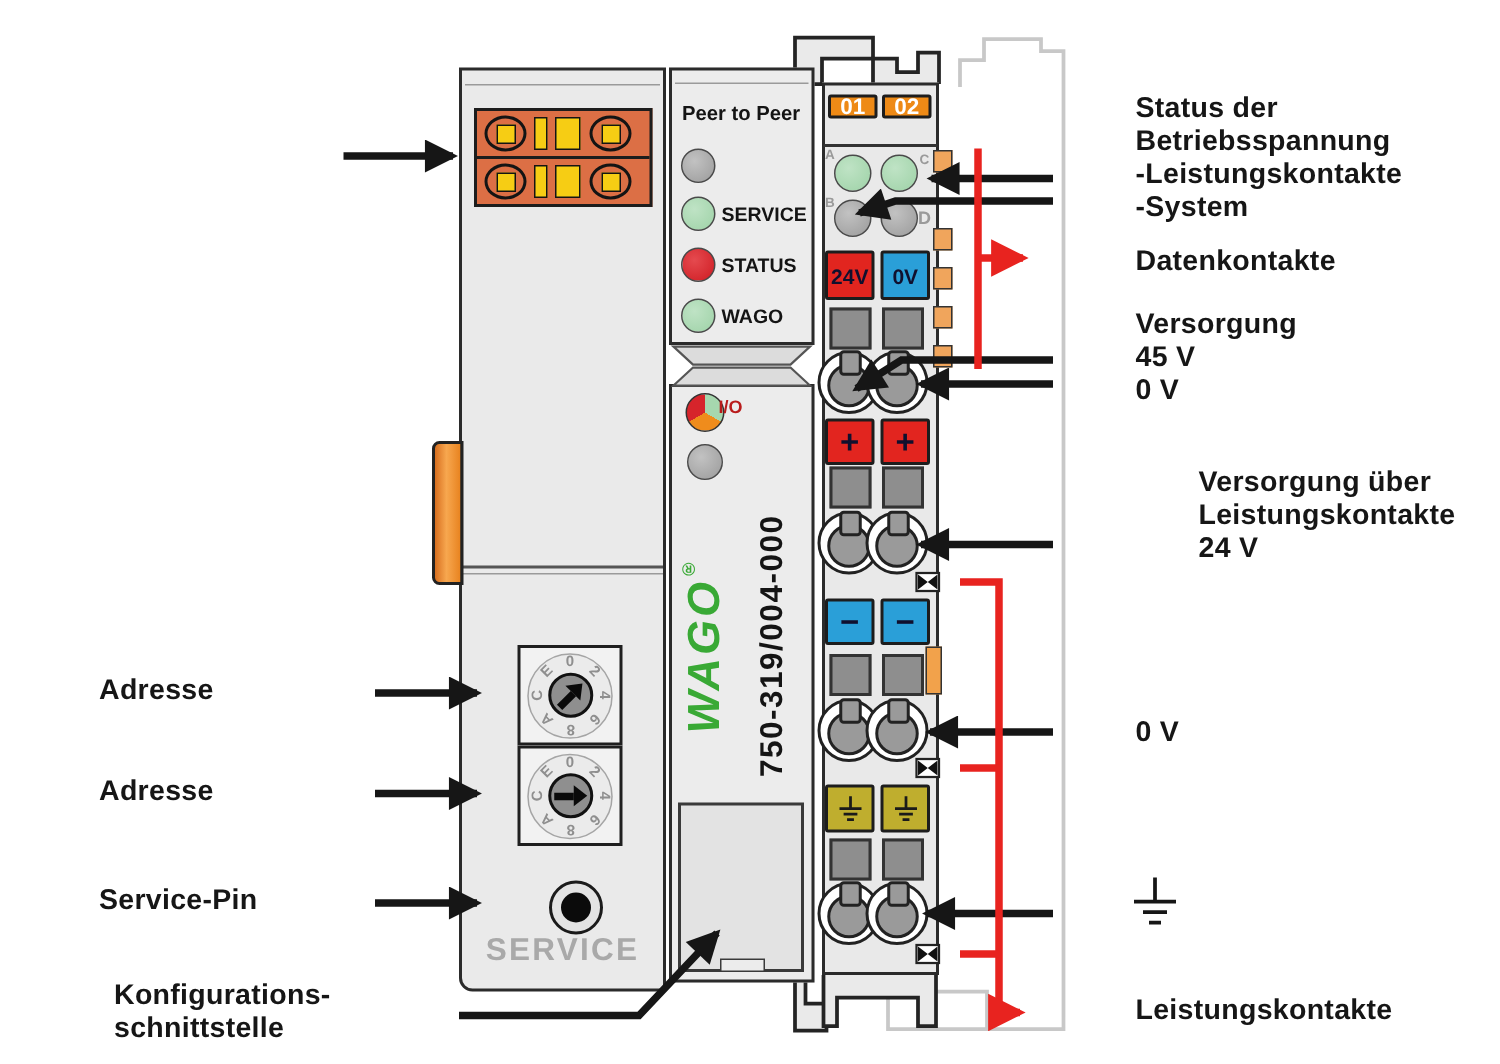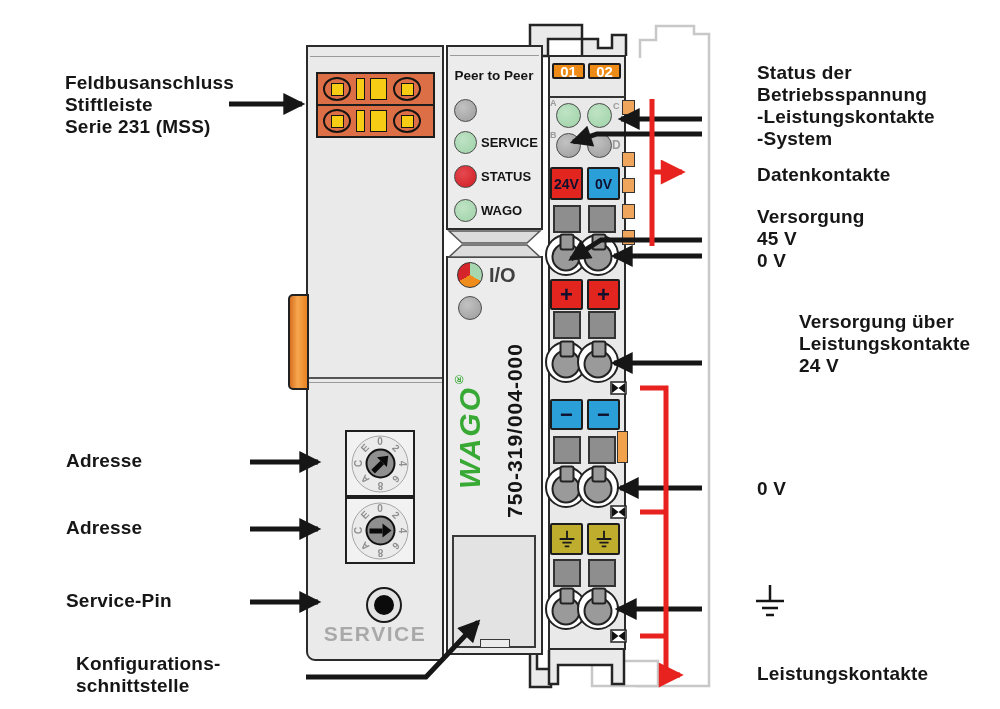--- a/index.html
+++ b/index.html
@@ -31,21 +31,21 @@
   .led.gray{background:radial-gradient(circle at 38% 35%,#c2c2c2,#9b9b9b);}
   .led.green{background:radial-gradient(circle at 38% 35%,#bfe3c5,#9ed2a7);}
   .led.red{background:radial-gradient(circle at 38% 35%,#e54a4f,#cf1b22);}
   .led-label{position:absolute;font-size:13px;font-weight:700;color:#141414;}
   .peer-title{position:absolute;left:448px;top:68px;width:92px;text-align:center;
               font-size:13.5px;font-weight:700;color:#141414;}
   
   .io-ind{position:absolute;left:457px;top:262px;width:26px;height:26px;border-radius:50%;
           border:1.5px solid #333;box-sizing:border-box;
           background:conic-gradient(#a6d7ae 0 120deg,#ef8c1c 120deg 240deg,#d6242b 240deg 360deg);}
-  .io-label{position:absolute;left:489px;top:264px;font-size:20px;font-weight:700;color:#404040;}
+  .io-label{position:absolute;left:479px;top:264px;font-size:12px;font-weight:700;color:#b91c1c;}
   
   .vtext{position:absolute;writing-mode:vertical-rl;transform:rotate(180deg);text-align:center;}
   .wago{left:452px;top:356px;height:148px;width:36px;color:#39a935;font-weight:700;
         font-style:italic;font-size:30px;letter-spacing:2px;}
   .wago sup{font-size:12px;font-style:normal;}
   .model{left:503px;top:320px;height:222px;width:30px;color:#141414;font-weight:700;
          font-size:21px;letter-spacing:1px;}
   
   .rot-box{position:absolute;left:345px;width:70px;height:67px;background:#f2f2f2;
            border:2.5px solid #1f1f1f;box-sizing:border-box;}
@@ -280,23 +280,20 @@
   <div class="clamp-outer" style="left:577px;top:588px;z-index:3;">
       <div class="clamp-inner"></div>
     </div>
 
   <div class="otab" style="top:100px;z-index:3;"></div>
   <div class="otab" style="top:152px;z-index:3;"></div>
   <div class="otab" style="top:178px;z-index:3;"></div>
   <div class="otab" style="top:204px;z-index:3;"></div>
   <div class="otab" style="top:230px;z-index:3;"></div>
 
-  <div class="lbl" style="left:65px;top:72px;z-index:5;">Feldbusanschluss
-Stiftleiste
-Serie 231 (MSS)</div>
   <div class="lbl" style="left:66px;top:450px;z-index:5;">Adresse</div>
   <div class="lbl" style="left:66px;top:517px;z-index:5;">Adresse</div>
   <div class="lbl" style="left:66px;top:590px;z-index:5;">Service-Pin</div>
   <div class="lbl" style="left:76px;top:653px;z-index:5;">Konfigurations-
 schnittstelle</div>
 
   <div class="lbl" style="left:757px;top:164px;z-index:5;">Datenkontakte</div>
   <div class="lbl" style="left:757px;top:62px;z-index:5;">Status der
 Betriebsspannung
 -Leistungskontakte

